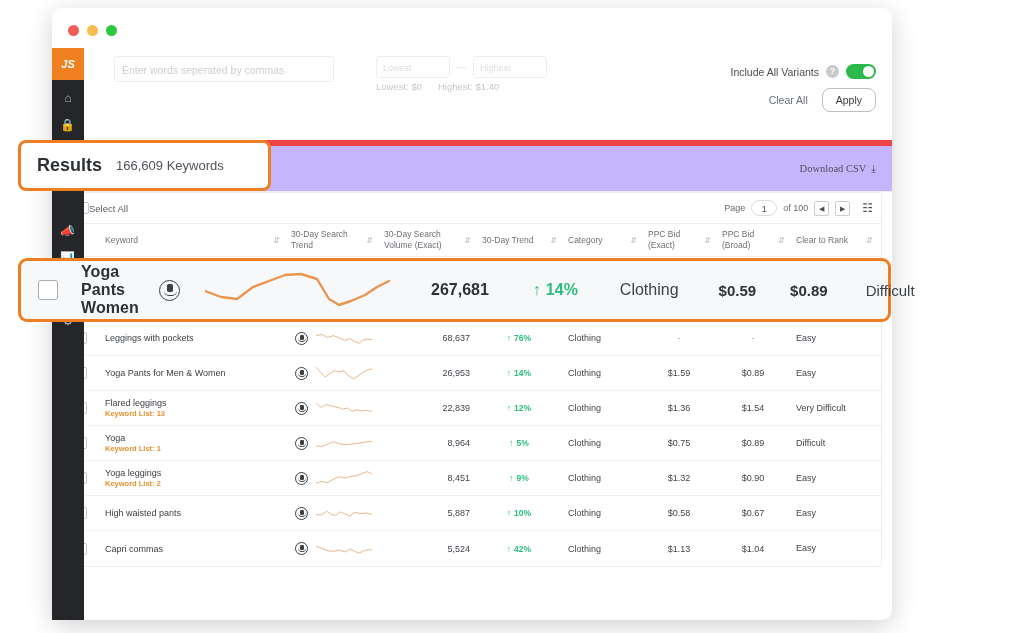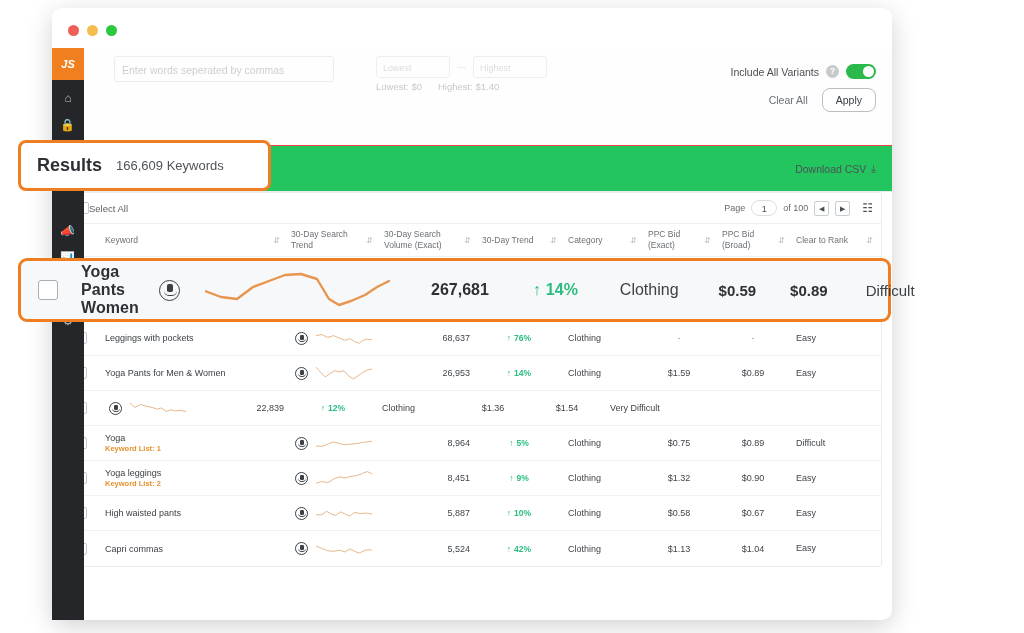--- a/index.html
+++ b/index.html
@@ -36,21 +36,21 @@
   .dot { width: 11px; height: 11px; border-radius: 50%; }
   .dot.red { background: #ef5f56; }
   .dot.yellow { background: #f5bd4f; }
   .dot.green { background: #2cc840; }
 
   
   .filter-strip {
     position: relative;
     height: 94px;
     background: #fefefe;
-    border-bottom: 1px solid #ef4444;
+    border-bottom: 6px solid #ef4444;
     padding: 4px 0 0 0;
   }
   .filter-row {
     display: flex;
     align-items: flex-start;
     padding: 0 16px;
     gap: 14px;
     opacity: 0.5;
   }
   .kw-input {
@@ -115,25 +115,26 @@
     background: #fff;
     font-size: 10.5px;
     color: #3c4146;
     padding: 5px 13px;
     font-family: "Liberation Sans", sans-serif;
   }
 
   
   .results-band {
     height: 46px;
-    background: #22c55e;
+    background: #c4b5fd;
     border-bottom: 1px solid #ececec;
     position: relative;
     display: flex;
     align-items: center;
+    font-family: Liberation Serif, serif;
   }
   .download-csv {
     position: absolute;
     right: 16px;
     display: flex;
     align-items: center;
     gap: 5px;
     font-size: 10.5px;
     color: #4d5257;
   }
@@ -544,20 +545,24 @@
     <div class="td c-pb pv">
       <span>$0.89</span>
     </div>
     <div class="td c-ease ease-cell">
       <span>Easy</span>
     </div>
   </div>
           <div class="tr">
     <div class="td c-cb">
       <span class="cb"></span>
+    </div>
+    <div class="td c-kw kw-cell">
+      <span class="kw-name">Flared leggings</span>
+      <span class="kw-list">Keyword List: 13</span>
     </div>
     <div class="td c-spark spark">
       <span class="amz"></span>
       <svg width="96" height="30" viewBox="0 0 96 30" style="margin-left:8px">
         <polyline fill="none" stroke="#e2a772" stroke-width="1.4" stroke-linecap="round" stroke-linejoin="round" points="0,6 8,14 18,9 28,12 38,14 46,17 54,15 62,21 70,18 78,20 86,19 96,21"></polyline>
       </svg>
     </div>
     <div class="td c-vol num">
       <span>22,839</span>
     </div>

